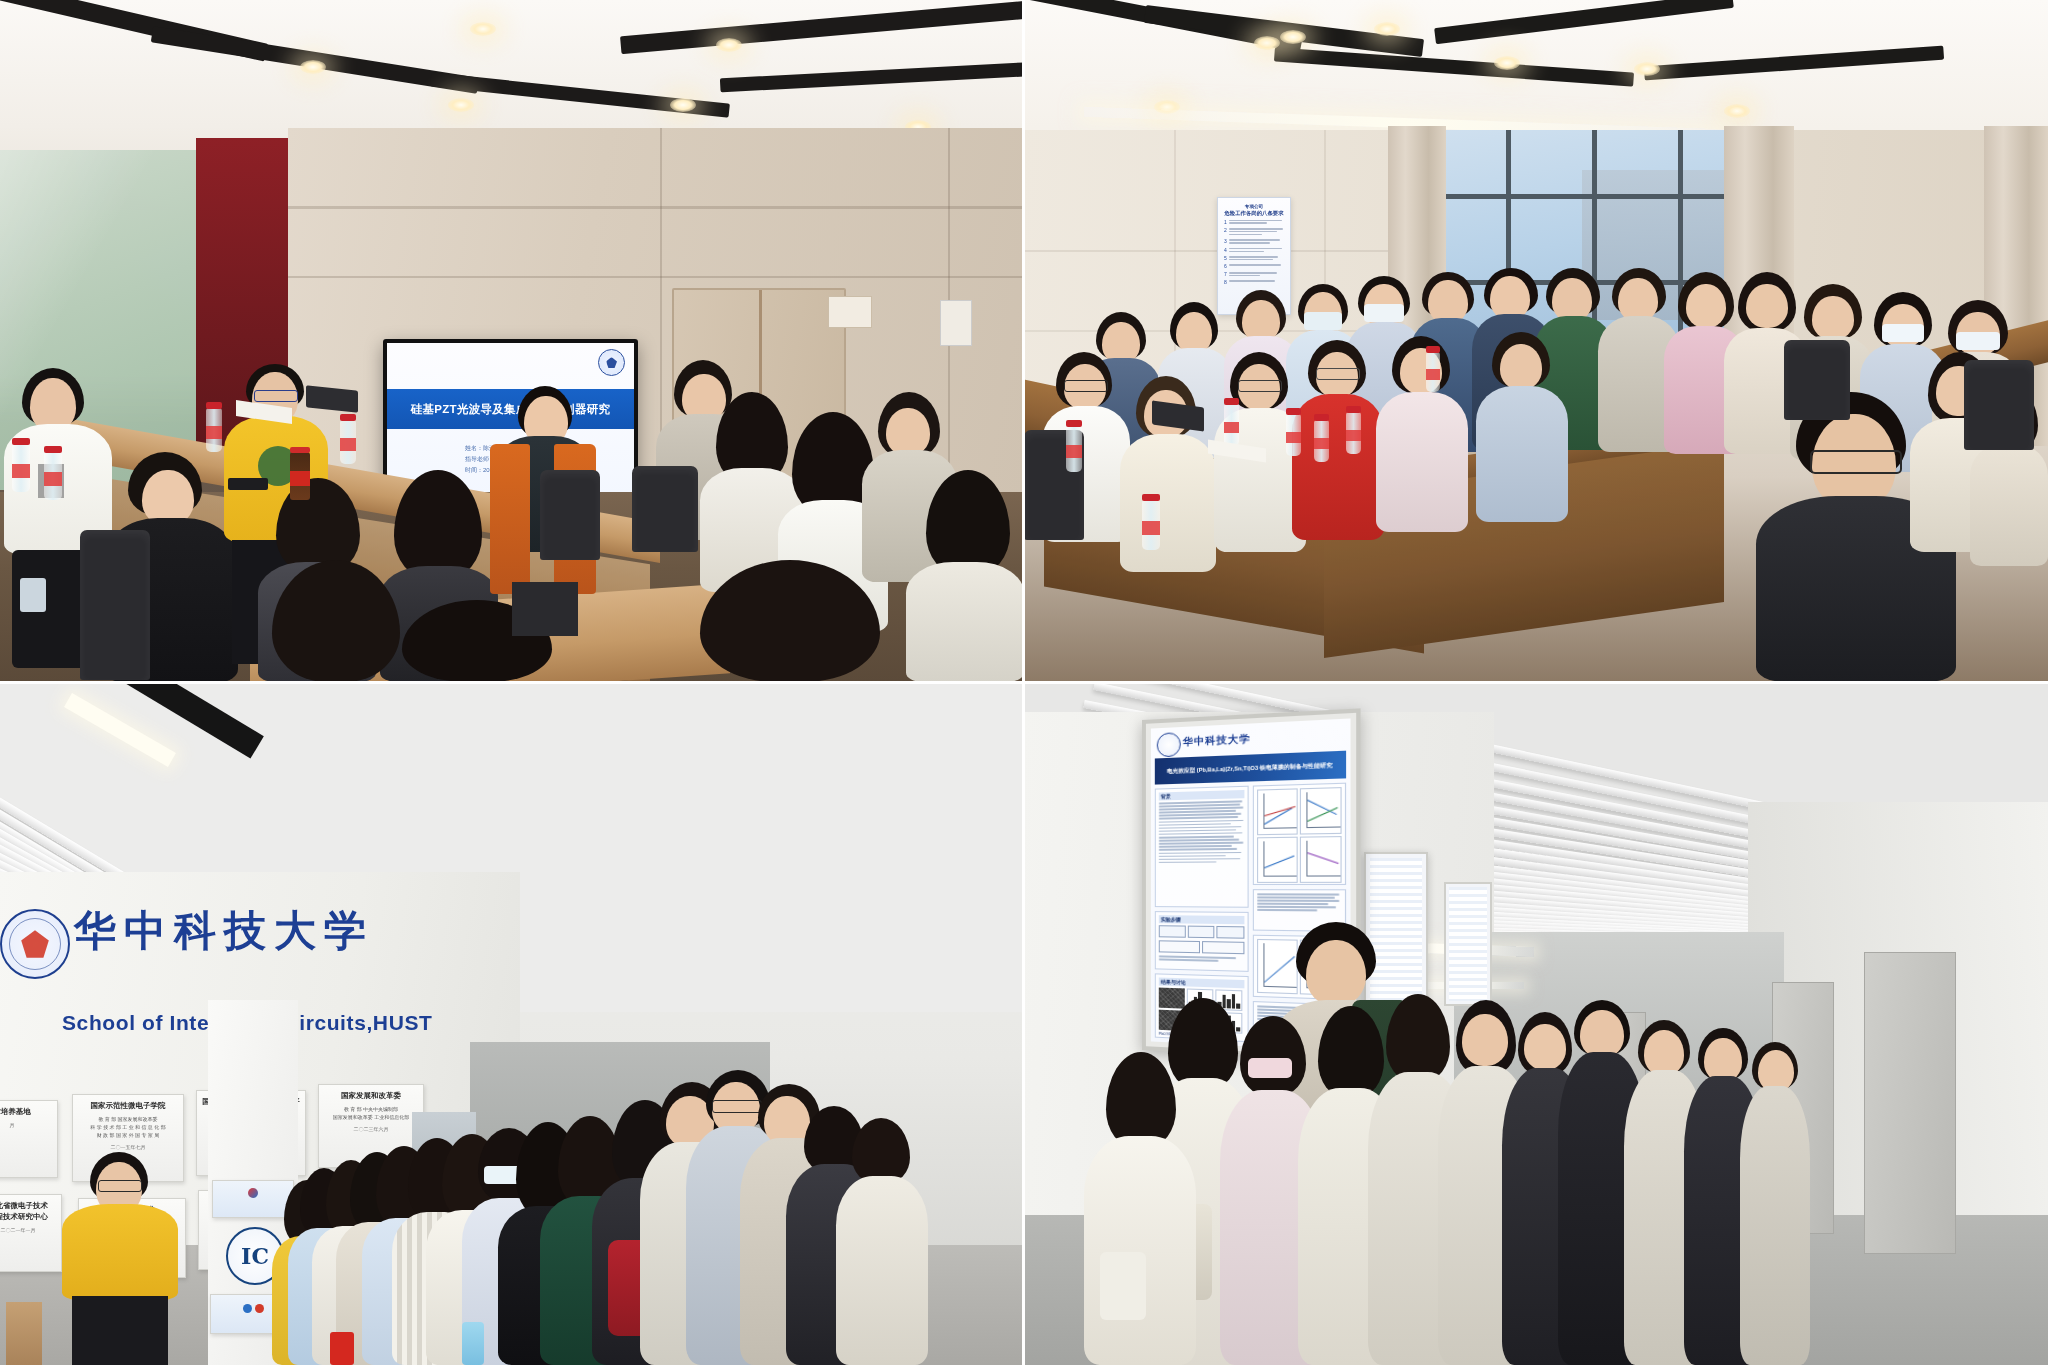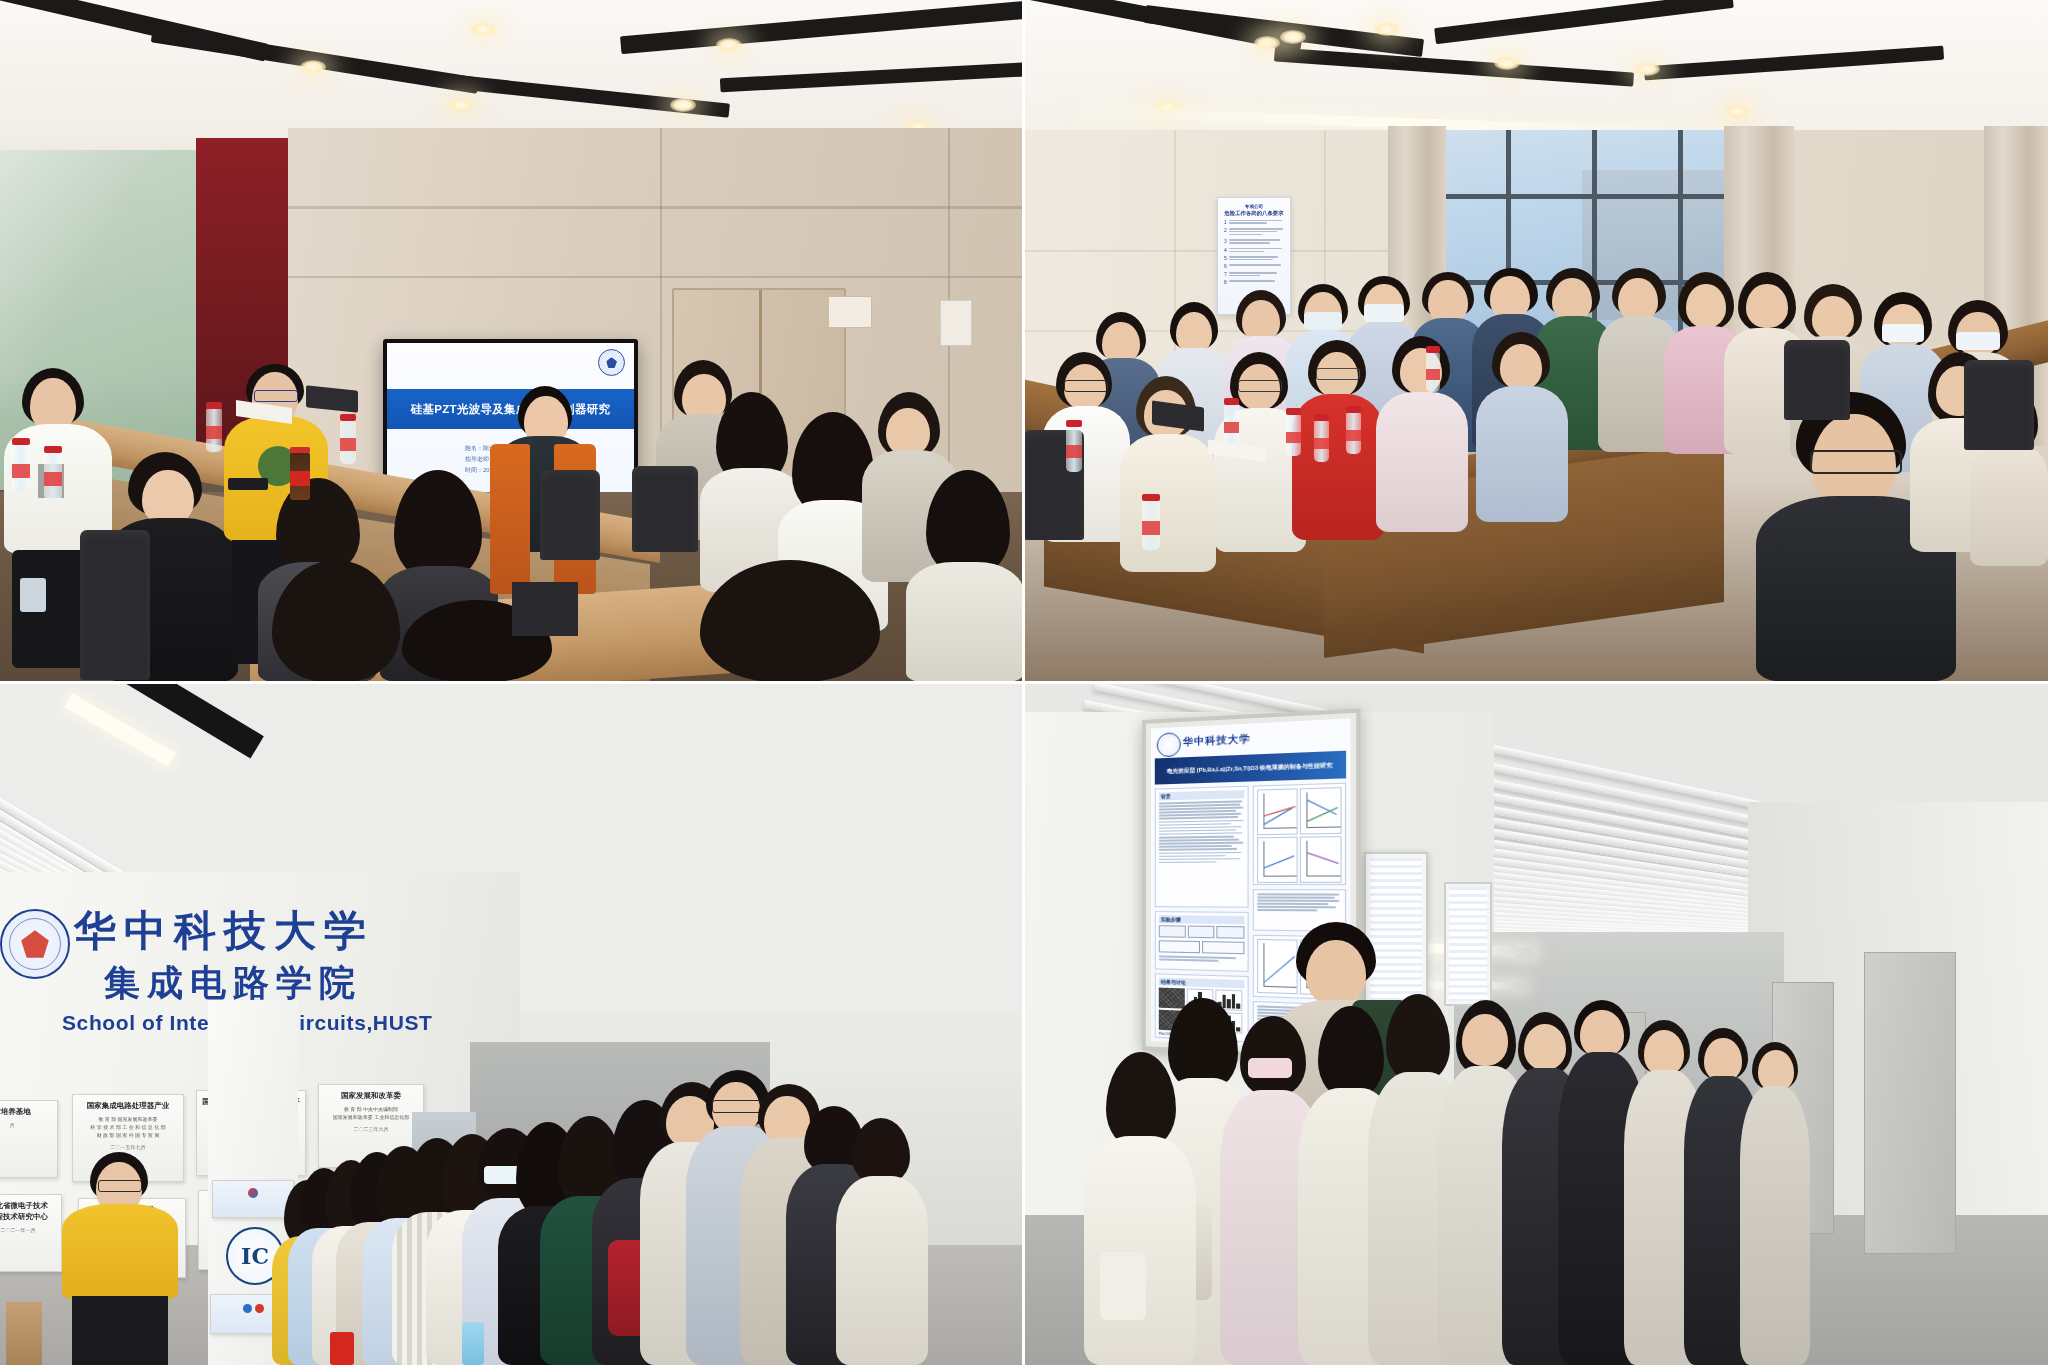--- a/index.html
+++ b/index.html
@@ -616,30 +616,29 @@
       <div style="position:absolute;left:60px;top:40px;width:120px;height:16px;background:#fffdf2;box-shadow:0 0 16px 6px rgba(255,250,230,.6);transform:rotate(30deg);"></div>
     </div>
 
     <div class="bl-wall"></div>
     <div class="bl-corr"></div>
     <div class="bl-floor"></div>
 
     <div class="bl-banner">
       <div class="bl-seal"></div>
       <div class="bl-cn1">华中科技大学</div>
-      <div class="bl-cn2">集成电路学院</div>
       <div class="bl-en">School of Integrated Circuits,HUST</div>
     </div>
 
     <div class="plaque" style="left:-34px;top:418px;width:92px;height:78px;">
       <div class="pt">才培养基地</div>
       <div class="pd">月</div>
     </div>
     <div class="plaque" style="left:72px;top:412px;width:112px;height:88px;">
-      <div class="pt">国家集成电路处理器产业</div>
+      <div class="pt">国家示范性微电子学院</div>
       <div class="ps" style="white-space:pre-line;">教 育 部      国家发展和改革委
 科 学 技 术 部      工 业 和 信 息 化 部
 财 政 部      国 家 外 国 专 家 局</div>
       <div class="pd">二〇一五年七月</div>
     </div>
     <div class="plaque" style="left:196px;top:408px;width:110px;height:86px;">
       <div class="pt">国家集成电路产教融合创新平台</div>
       <div class="ps" style="white-space:pre-line;">国家发展和改革委员会
 教      育      部</div>
       <div class="pd">二〇二一年五月</div>

